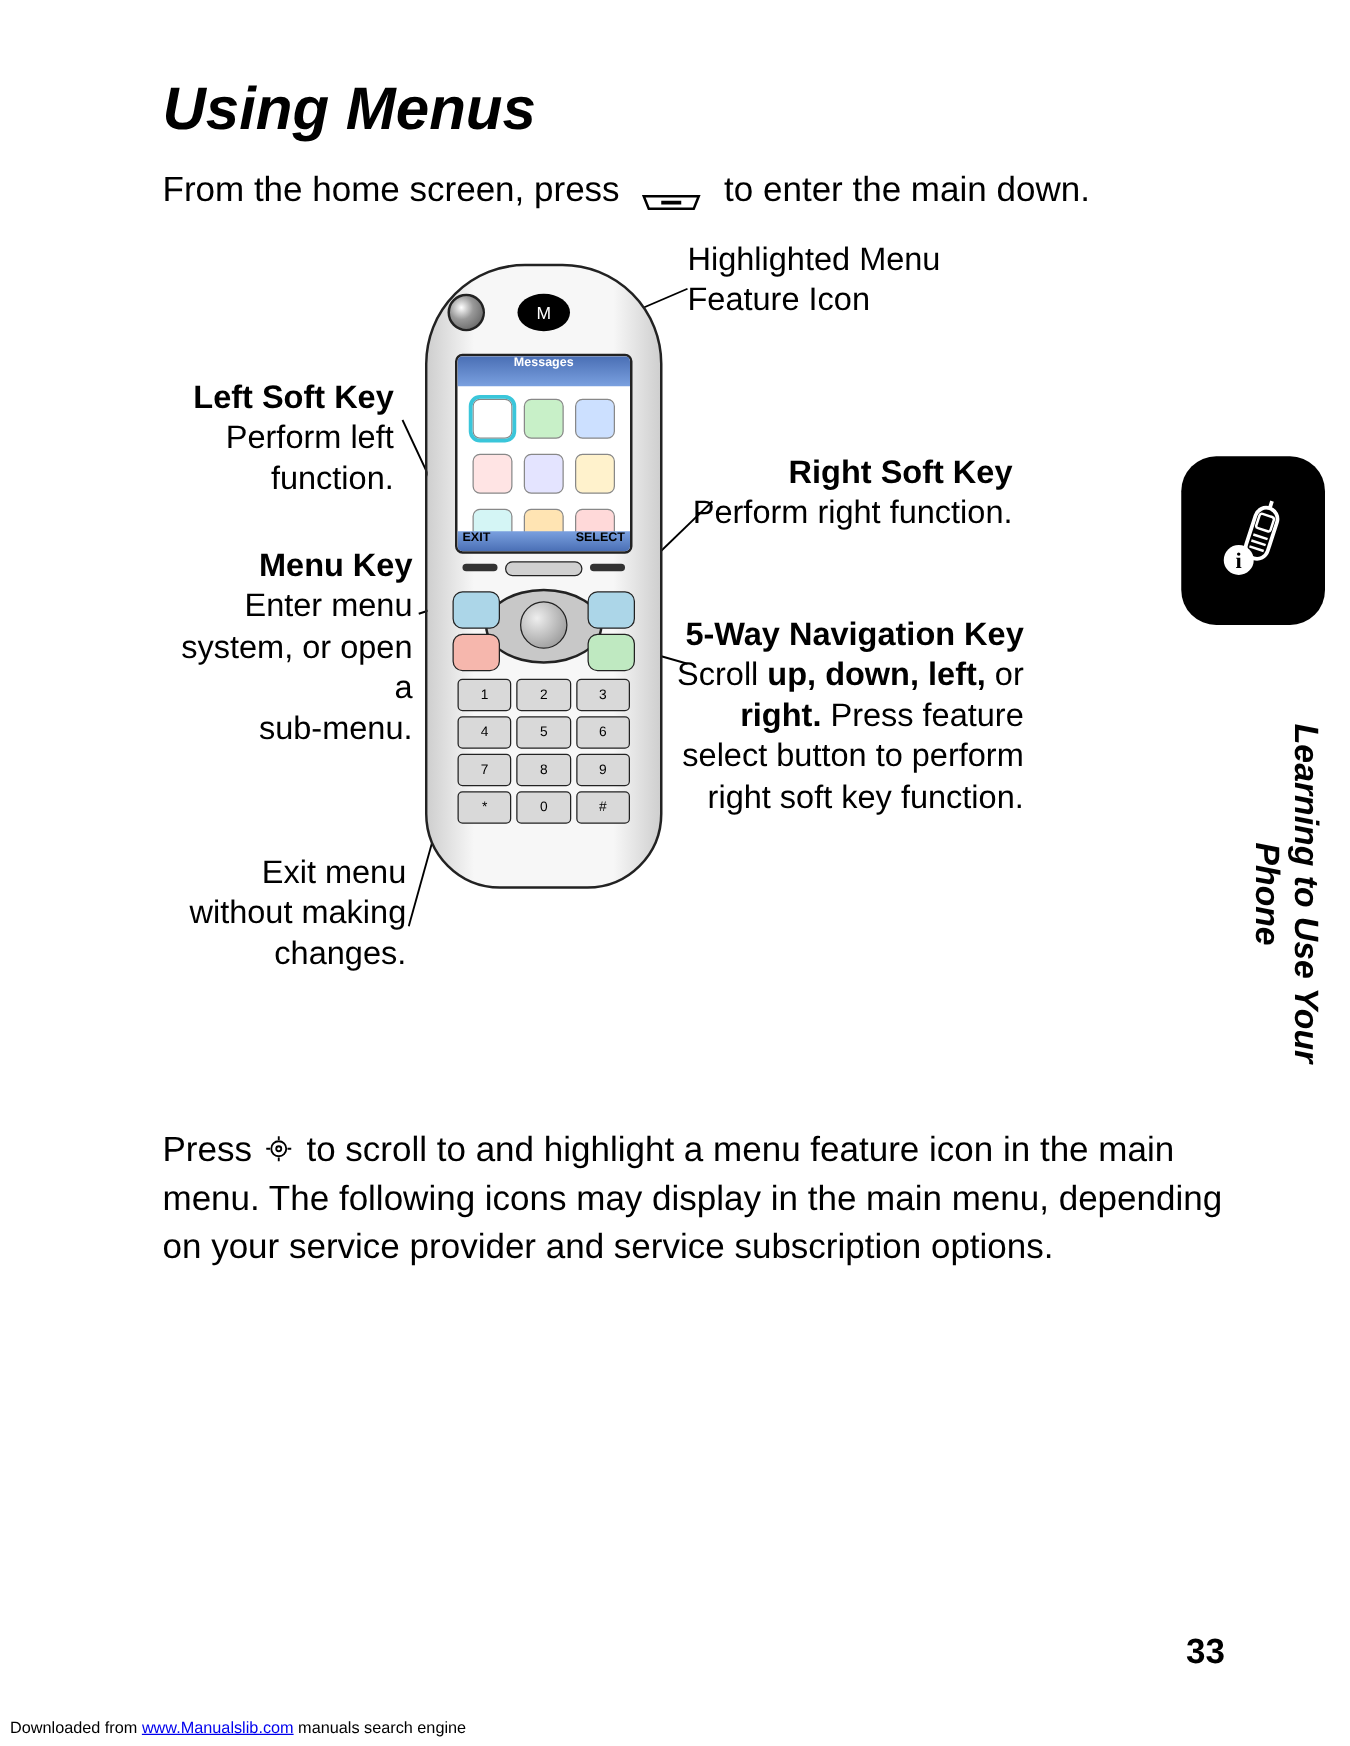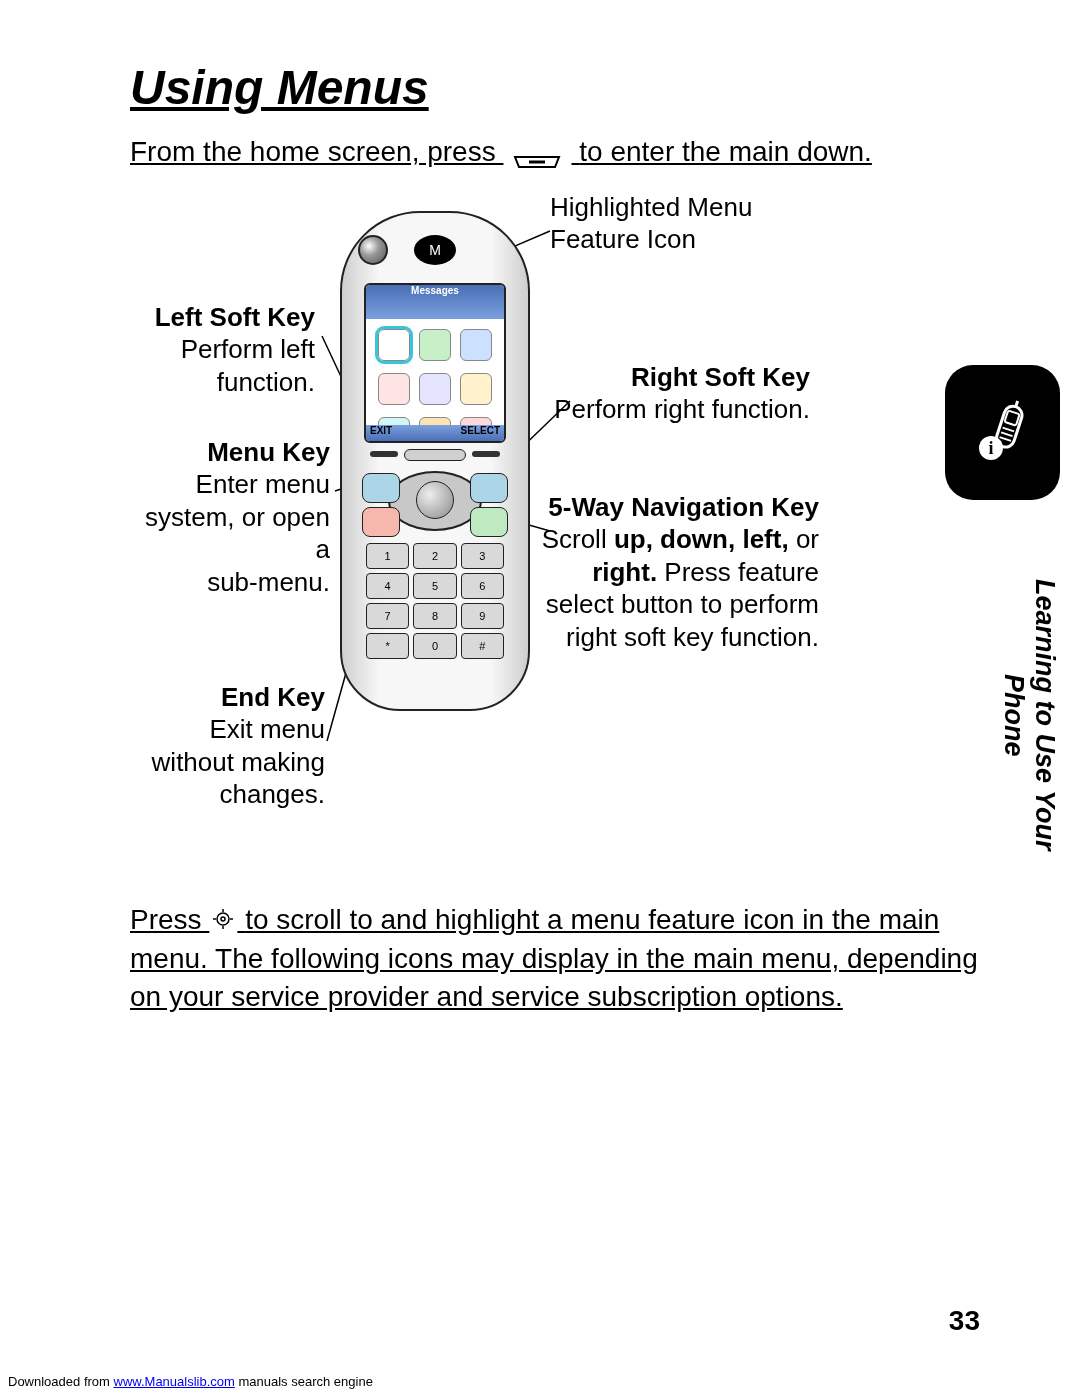--- a/index.html
+++ b/index.html
@@ -8,21 +8,20 @@
     width: 1080px;
     height: 1397px;
     position: relative;
     background: #fff;
     color: #000;
   }
   .page {
     position: absolute;
     top: 0; left: 0; right: 0; bottom: 0;
     padding: 60px 90px 30px 130px;
-    text-decoration: underline;
   }
   .heading {
     font-weight: bold;
     font-style: italic;
     font-size: 48px;
     margin-bottom: 18px;
   }
   .intro {
     font-size: 28px;
     line-height: 1.35;
@@ -81,21 +80,21 @@
   .phone-screen {
     position: absolute;
     top: 72px; left: 24px;
     width: 142px; height: 160px;
     background: #fff;
     border: 2px solid #222;
     border-radius: 6px;
     overflow: hidden;
   }
   .screen-status {
-    height: 34px;
+    height: 24px;
     background: linear-gradient(#4a6fb5, #7aa0df);
     font-size: 10px;
     color: #fff;
     text-align: center;
     font-weight: bold;
   }
   .screen-grid {
     display: grid;
     grid-template-columns: repeat(3, 1fr);
     grid-auto-rows: 40px;
@@ -370,21 +369,20 @@
     </div>
 
     <div class="callout right c-5w">
       <div class="title">5-Way Navigation Key</div>
       <div>
         <span>Scroll </span><b>up, down, left,</b><span> or </span><b>right.</b><span> Press feature select button to perform right soft key function.</span>
       </div>
     </div>
 
     <div class="callout left c-ek">
-      <div class="title">End Key</div>
       <div>Exit menu without making changes.</div>
     </div>
 
   </div>
 
   <p class="para">
     <span>Press </span>
     <span class="nav-glyph">
       <svg width="24" height="24" viewBox="0 0 24 24">
         <circle cx="12" cy="12" r="6" fill="none" stroke="#000" stroke-width="1.5"></circle>

